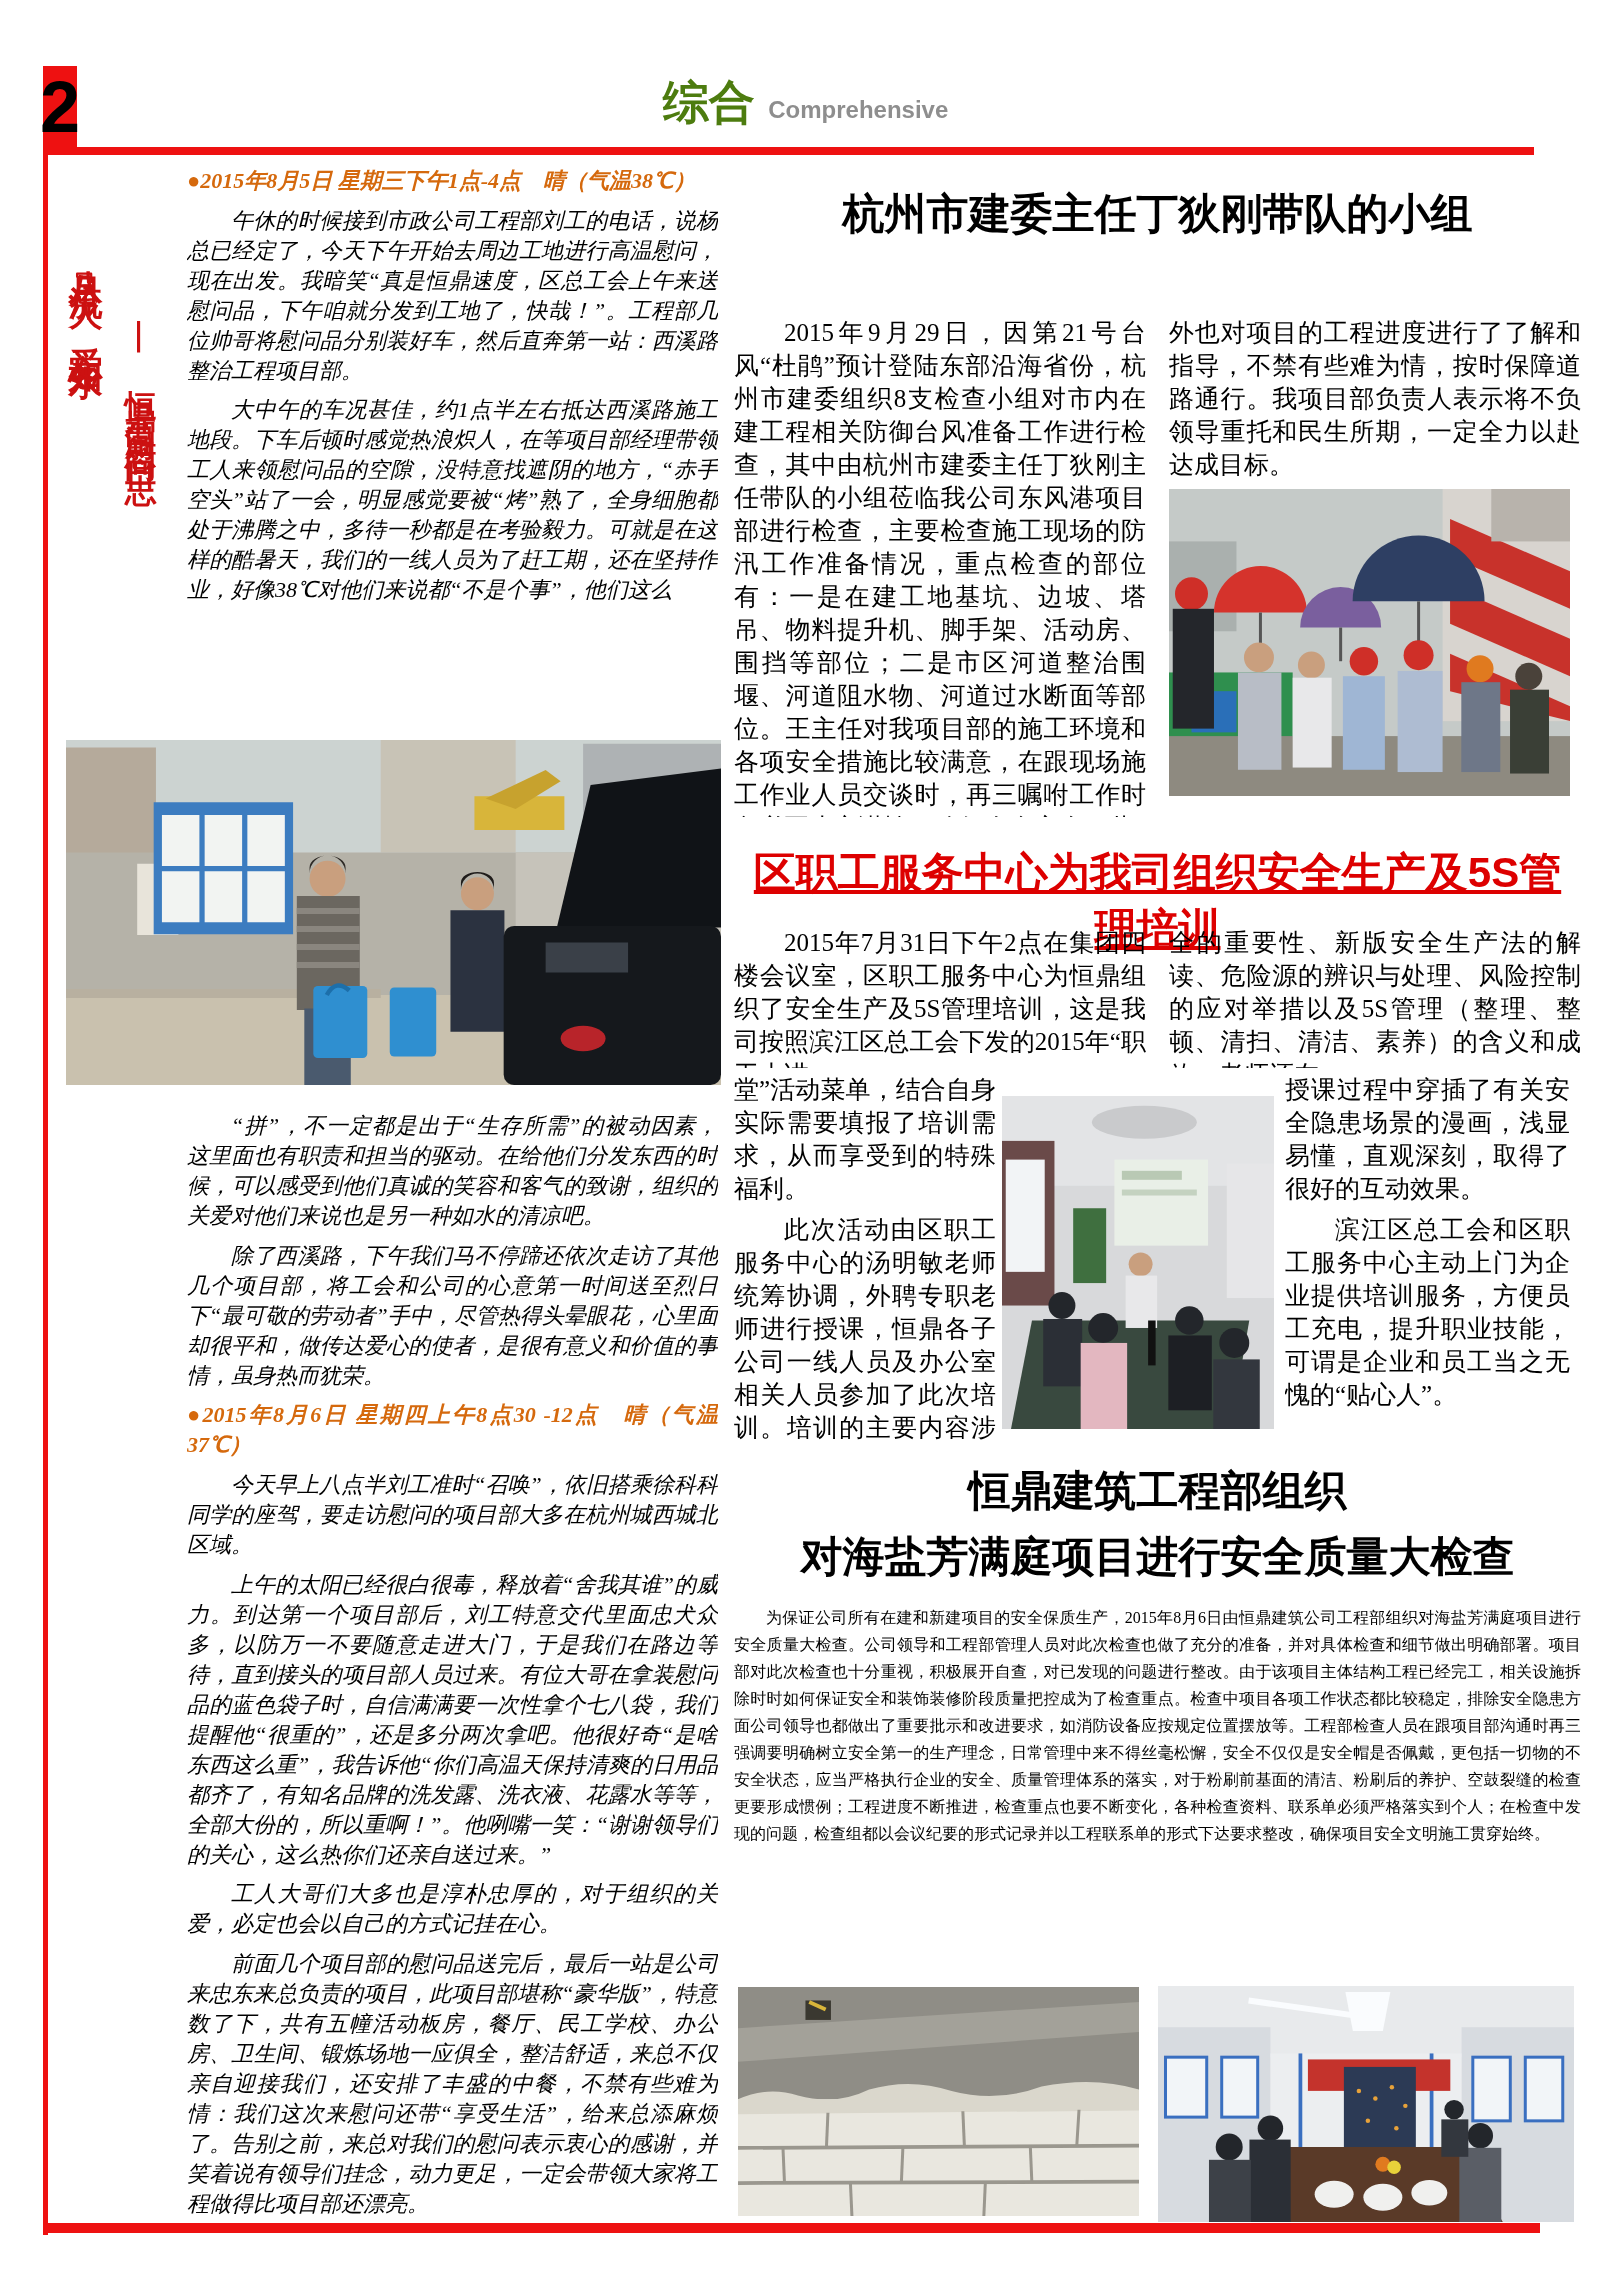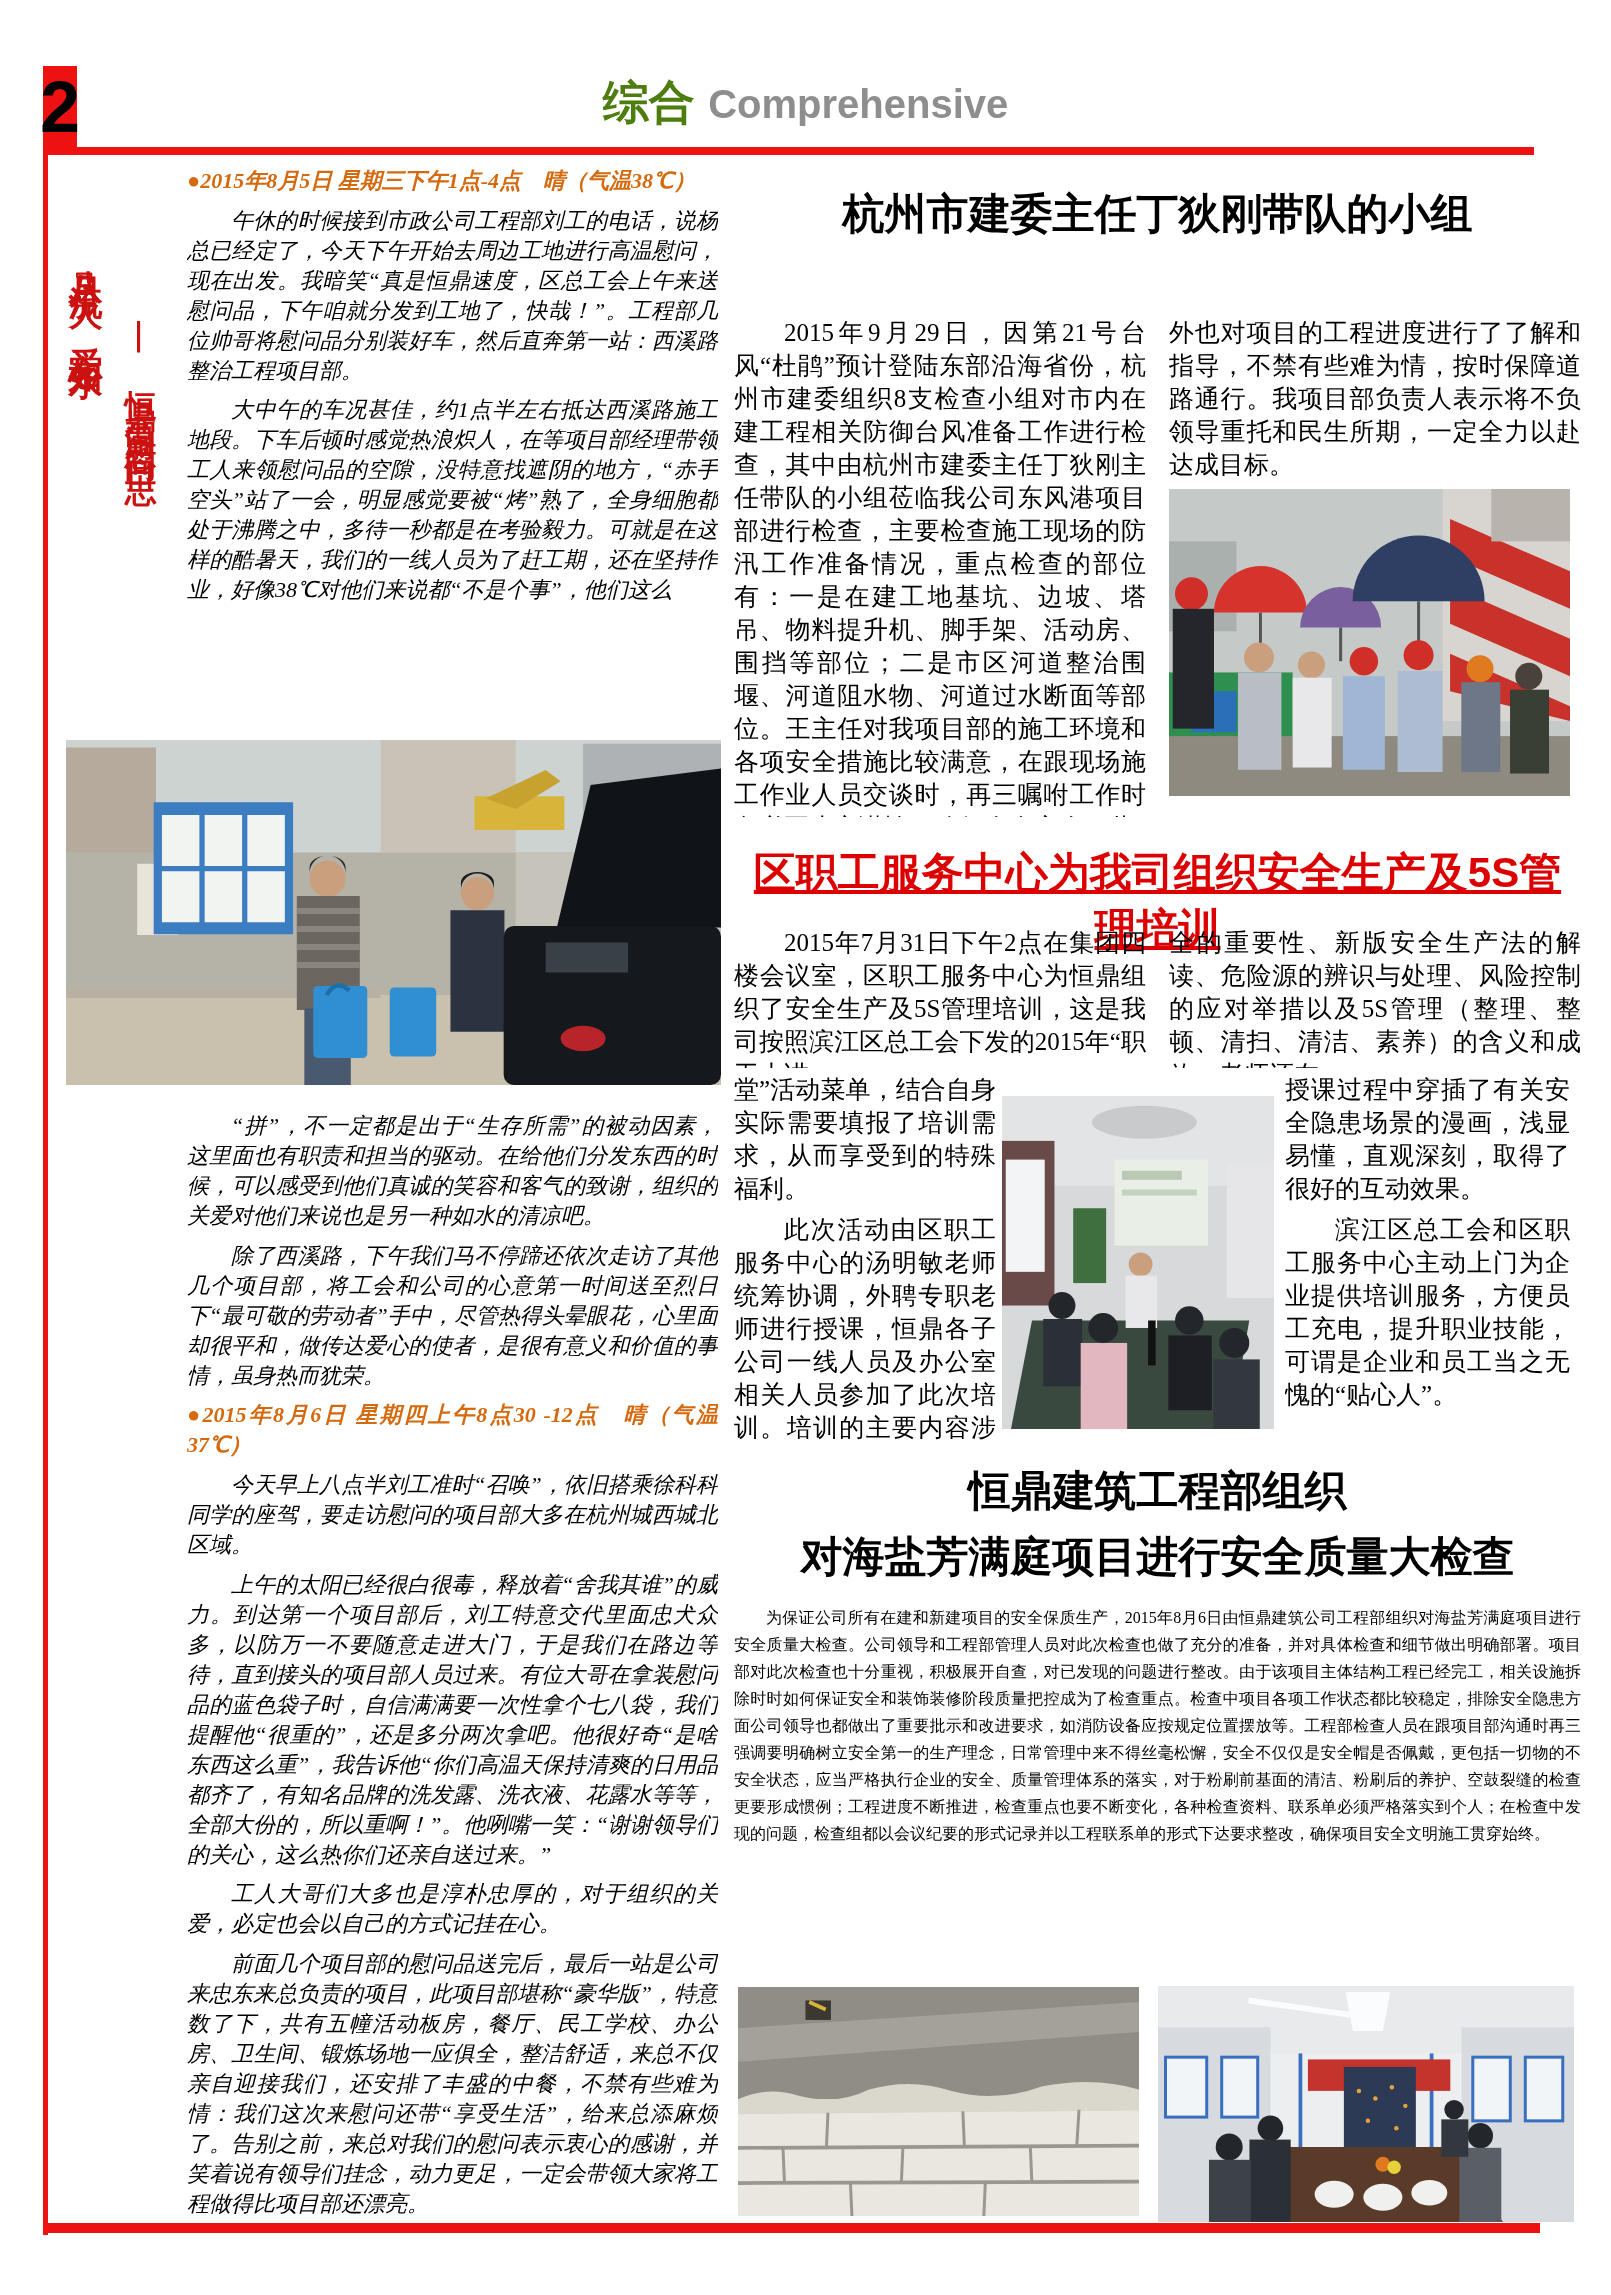--- a/index.html
+++ b/index.html
@@ -5,21 +5,21 @@
   html,body{margin:0;padding:0;background:#ffffff;}
   #page{position:relative;width:1611px;height:2295px;background:#ffffff;overflow:hidden;
         font-family:"Liberation Serif",serif;color:#000;}
   .abs{position:absolute;}
   
   #pagenum-box{left:43px;top:66px;width:34px;height:81px;background:#ee1111;
     display:flex;align-items:center;justify-content:center;}
   #pagenum-box span{font-family:"Liberation Sans",sans-serif;font-weight:bold;font-size:72px;color:#000;line-height:1;}
   #section-head{left:0;right:0;top:72px;text-align:center;white-space:nowrap;}
   #section-title{font-family:"Liberation Sans",sans-serif;font-weight:bold;font-size:46px;color:#4d7c0f;}
-  #section-subtitle{font-family:"Liberation Sans",sans-serif;font-weight:bold;font-size:40px;color:#8e8e8e;margin-left:13.5px;}
+  #section-subtitle{font-family:"Liberation Sans",sans-serif;font-weight:bold;font-size:24px;color:#8e8e8e;margin-left:13.5px;}
   #top-rule{left:43px;top:147px;width:1491px;height:8.2px;background:#ee1111;}
   #left-rule{left:43px;top:147px;width:5.2px;height:2088px;background:#ee1111;}
   #bottom-rule{left:43px;top:2223px;width:1497px;height:9.7px;background:#ee1111;}
   
   .vtitle{writing-mode:vertical-rl;text-orientation:mixed;color:#cc1111;
     font-family:"Liberation Sans",sans-serif;font-weight:bold;}
   #vtitle-main{left:63px;top:244px;font-size:34px;letter-spacing:6px;}
   #vtitle-sub{left:120px;top:321px;font-size:31.5px;letter-spacing:12px;}
   .lflow{left:187px;width:531px;font-style:italic;}
   #lflow-a{top:166px;height:571px;overflow:hidden;}

